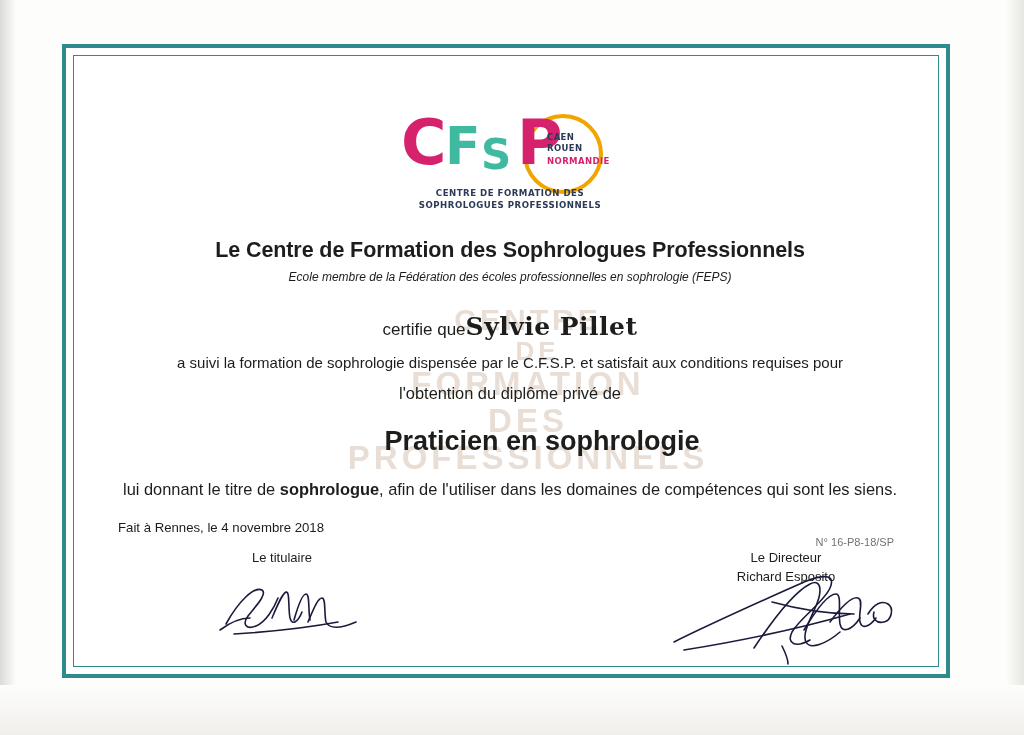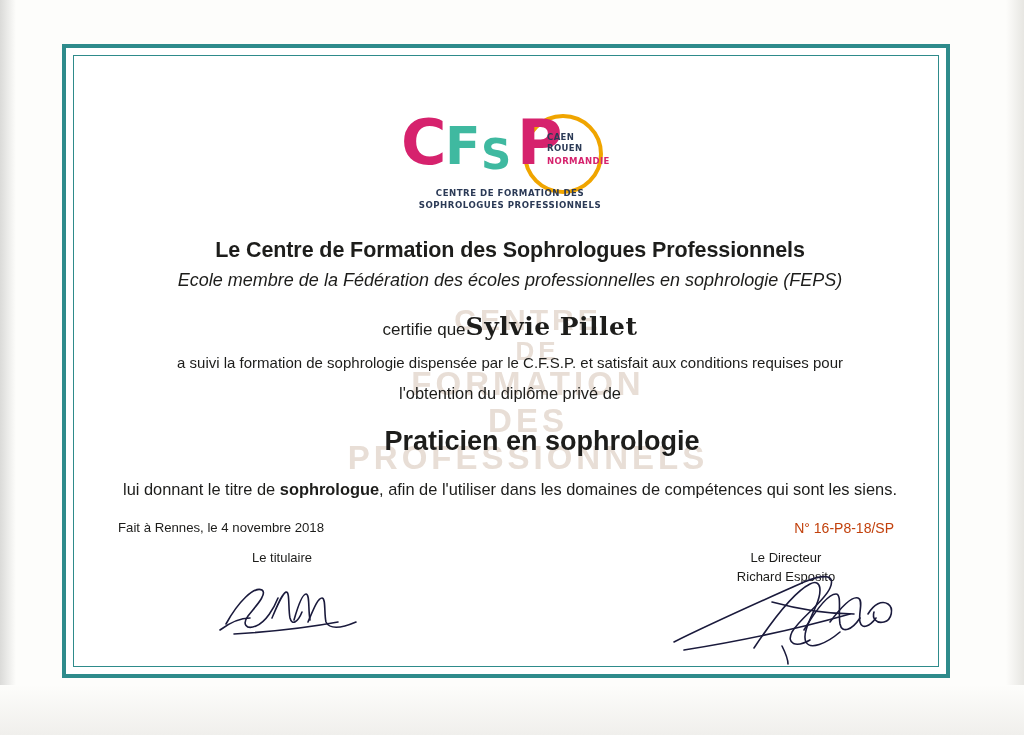--- a/index.html
+++ b/index.html
@@ -169,21 +169,21 @@
   }
   .org-title {
     top: 190px;
     font-size: 21.5px;
     font-weight: bold;
     color: #1d1d1b;
     letter-spacing: -0.1px;
   }
   .org-sub {
     top: 222px;
-    font-size: 18px;
+    font-size: 12px;
     font-style: italic;
     color: #1d1d1b;
   }
   .certifies-row {
     top: 264px;
     font-size: 17px;
     color: #1d1d1b;
   }
   .certifies-row .name {
     font-family: "DejaVu Serif", serif;
@@ -220,23 +220,23 @@
   .place-date {
     position: absolute;
     left: 52px;
     top: 472px;
     font-size: 13.2px;
     color: #1d1d1b;
   }
   .serial {
     position: absolute;
     right: 60px;
-    top: 472px;
-    font-size: 14px;
-    color: #c2410c;
+    top: 488px;
+    font-size: 11px;
+    color: #737373;
   }
   .sig-left-label {
     position: absolute;
     left: 136px;
     top: 502px;
     width: 160px;
     text-align: center;
     font-size: 13px;
     color: #1d1d1b;
   }

